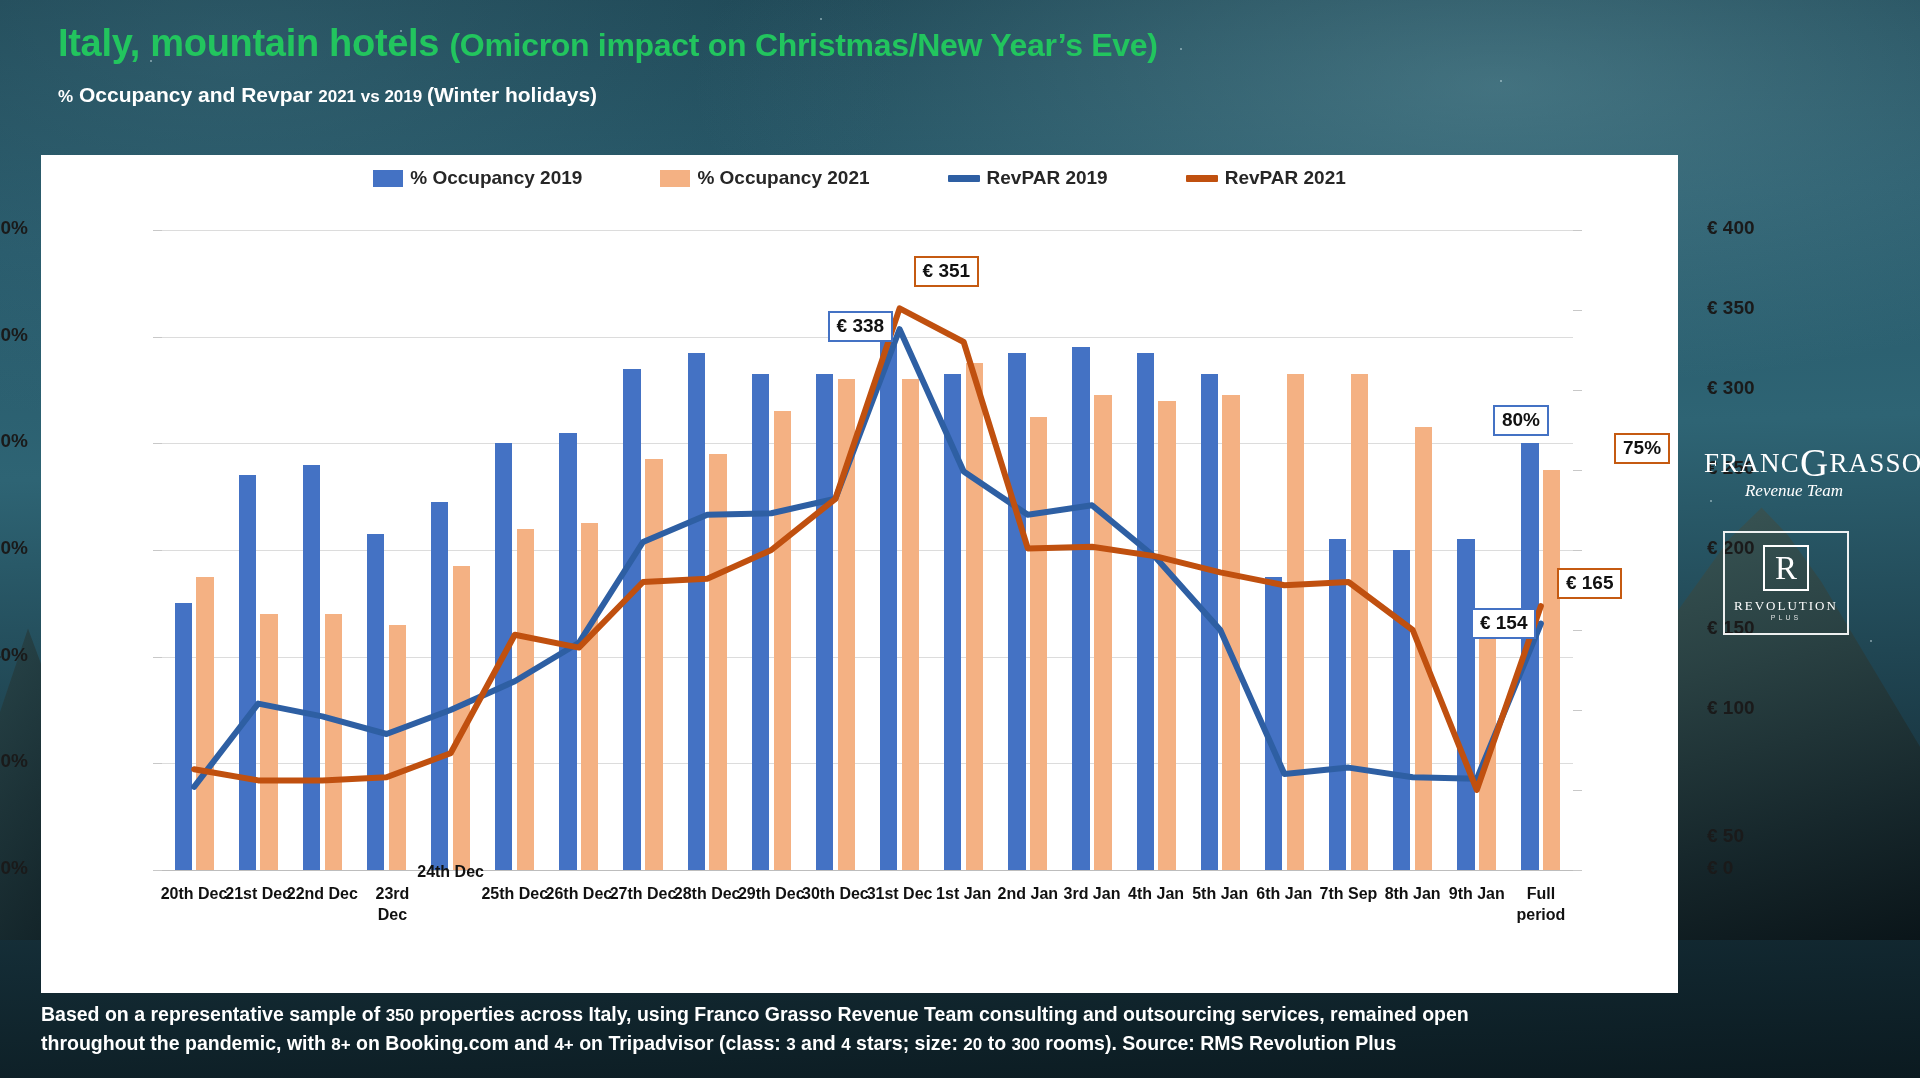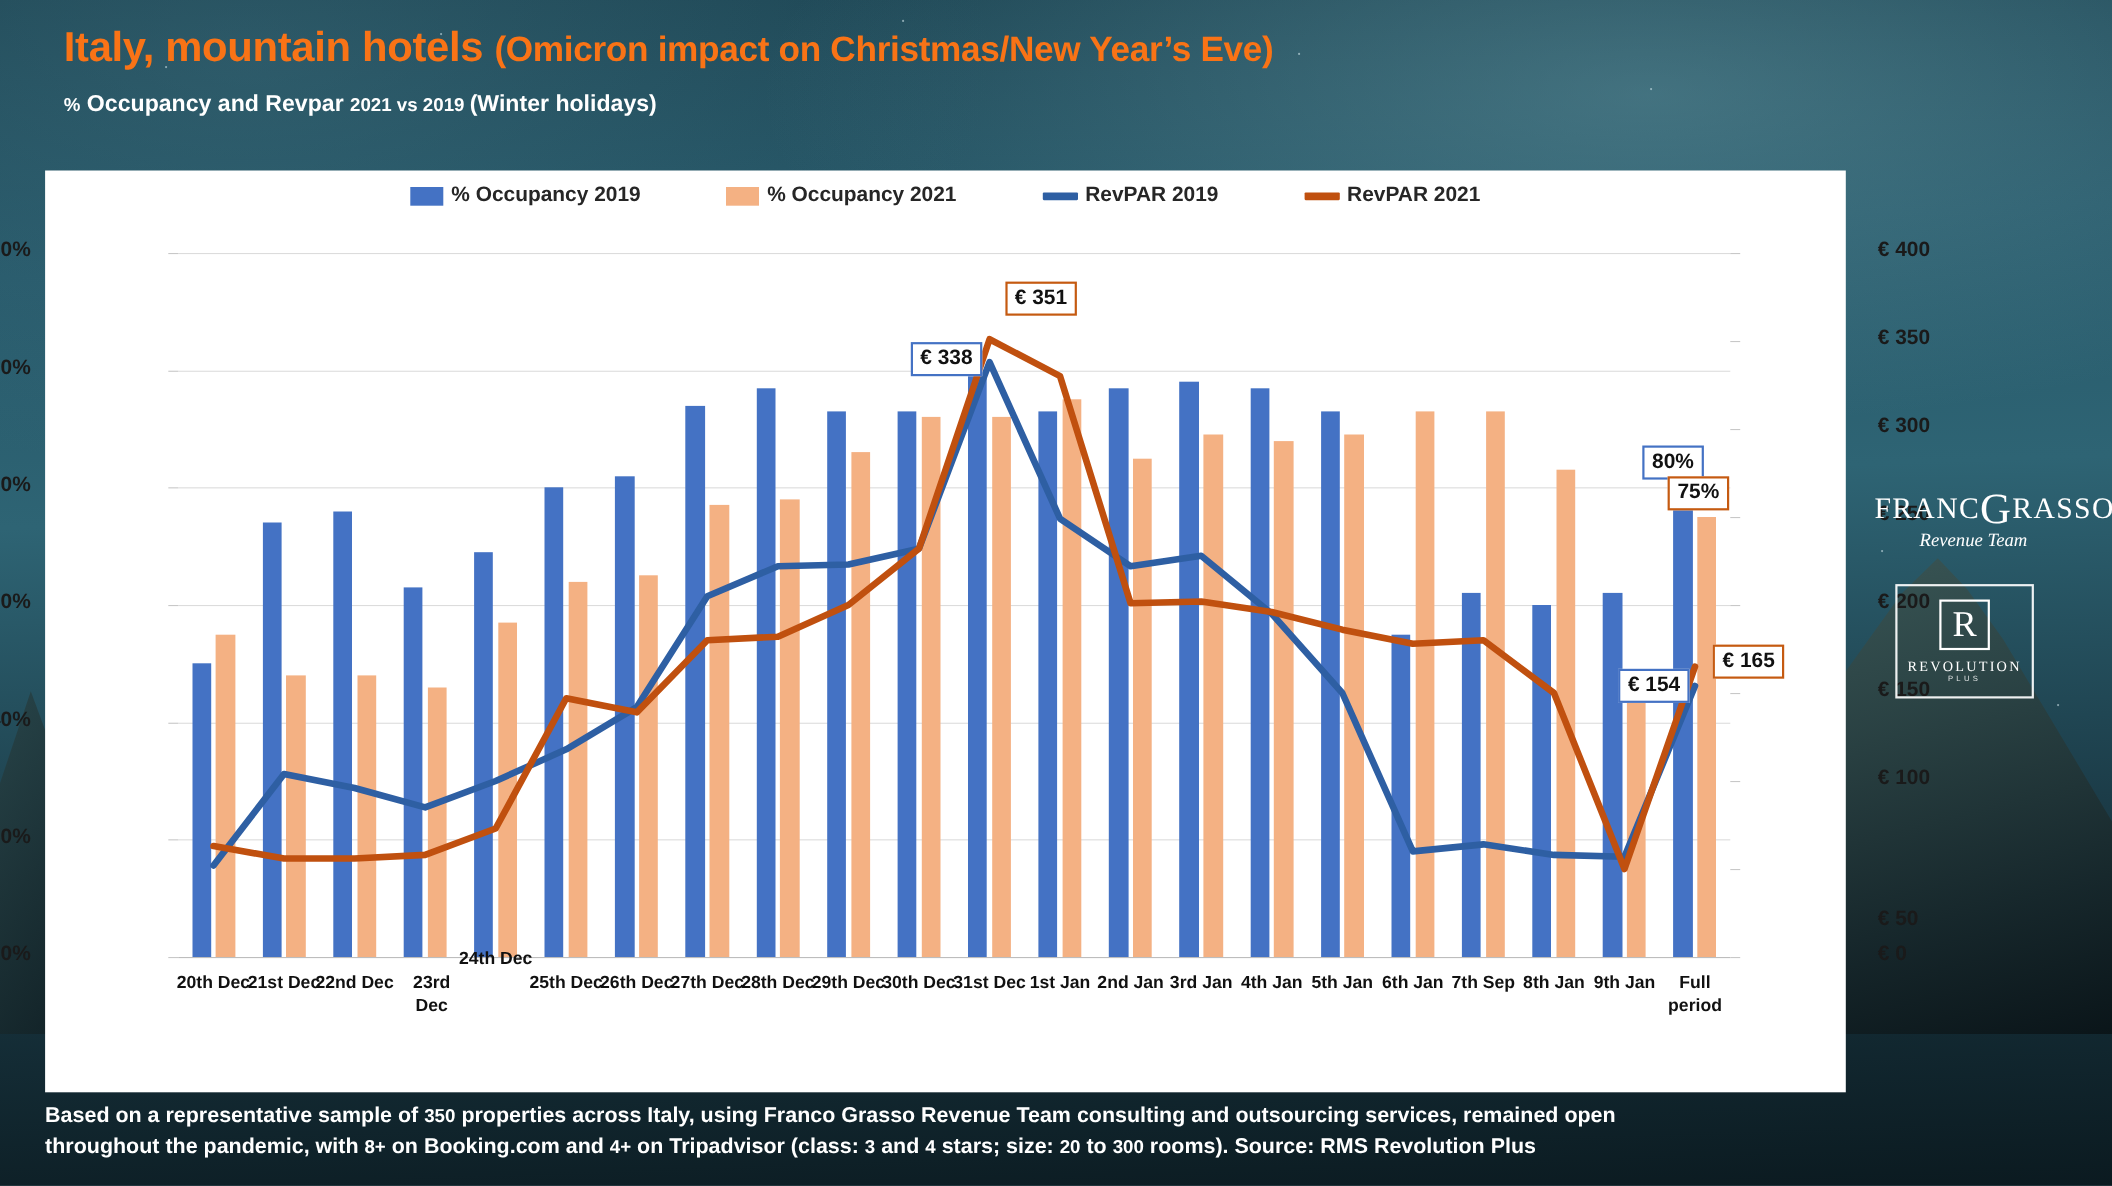--- a/index.html
+++ b/index.html
@@ -27,21 +27,21 @@
   #bg-mtn2 {
     position:absolute; left:0; top:560px; width:70px; height:380px;
     background:linear-gradient(120deg,#2c4648,#101e22);
     clip-path:polygon(0% 100%,0% 40%,40% 18%,100% 48%,100% 100%);
     opacity:.8;
   }
   .star { position:absolute; background:#dff0f5; border-radius:50%; opacity:.55; }
 
   
   #title-row {
-    position:absolute; left:58px; top:22px; width:1700px; color:#f97316;
+    position:absolute; left:58px; top:22px; width:1700px; color:#22c55e;
     font-weight:bold; white-space:nowrap;
   }
   #title-main { font-size:38px; letter-spacing:-.3px; }
   #title-main .lg { font-size:38px; }
   #title-main .paren { font-size:32px; font-weight:bold; }
   #subtitle { position:absolute; left:58px; top:83px; color:#fff; white-space:nowrap; }
   #subtitle .pct { font-size:17px; font-weight:bold; }
   #subtitle .b  { font-size:21px; font-weight:bold; }
   #subtitle .sm { font-size:17px; font-weight:bold; }
 
@@ -334,23 +334,23 @@
       </div>
       <div class="xlab" style="left: 1276.73px; width: 76.1364px; top: 654px;">9th Jan</div>
       <div class="bargroup" style="left: 1346.86px; width: 64.1364px;">
         <div class="bar b19" style="left: 12.5066px; width: 17.3168px; height: 426.667px;"></div>
         <div class="bar b21" style="left: 34.313px; width: 17.3168px; height: 400px;"></div>
       </div>
       <div class="xlab" style="left: 1340.86px; width: 76.1364px; top: 654px;">Full<br>period</div>
       <div class="callout" style="left: 665.568px; top: 81.2px;">€ 338</div>
       <div class="callout orange" style="left: 751.568px; top: 26.4px;">€ 351</div>
       <div class="callout" style="left: 1330.93px; top: 175.333px;">80%</div>
-      <div class="callout orange" style="left: 1354px; top: 203.333px;">75%</div>
+      <div class="callout orange" style="left: 1452px; top: 203.333px;">75%</div>
       <div class="callout" style="left: 1308.93px; top: 377.6px;">€ 154</div>
-      <div class="callout orange" style="left: 1394.93px; top: 356px;">€ 165</div>
+      <div class="callout orange" style="left: 1394.93px; top: 338px;">€ 165</div>
     </div>
 </div>
 
 <div id="footer">
   <div>
     <span>Based on a representative sample of </span><span class="num">350</span><span> properties across Italy, using Franco Grasso Revenue Team consulting and outsourcing services, remained open</span>
   </div>
   <div>
     <span>throughout the pandemic, with </span><span class="num">8+</span><span> on Booking.com and </span><span class="num">4+</span><span> on Tripadvisor (class: </span><span class="num">3</span><span> and </span><span class="num">4</span><span> stars; size: </span><span class="num">20</span><span> to </span><span class="num">300</span><span> rooms). Source: RMS Revolution Plus</span>
   </div>

